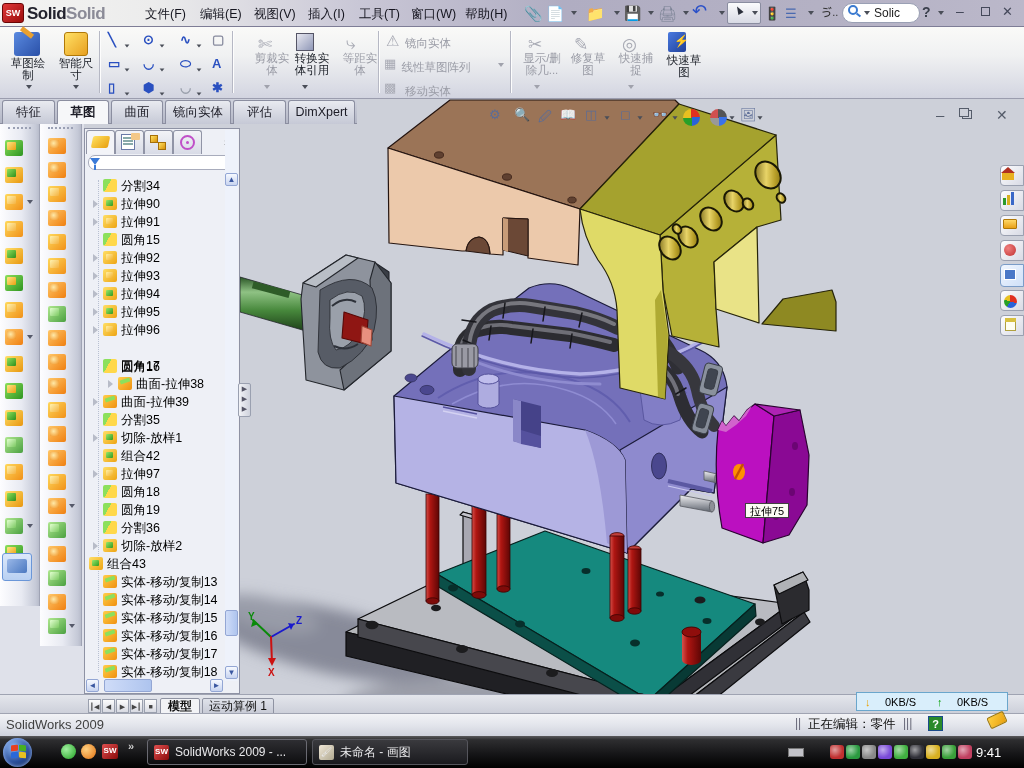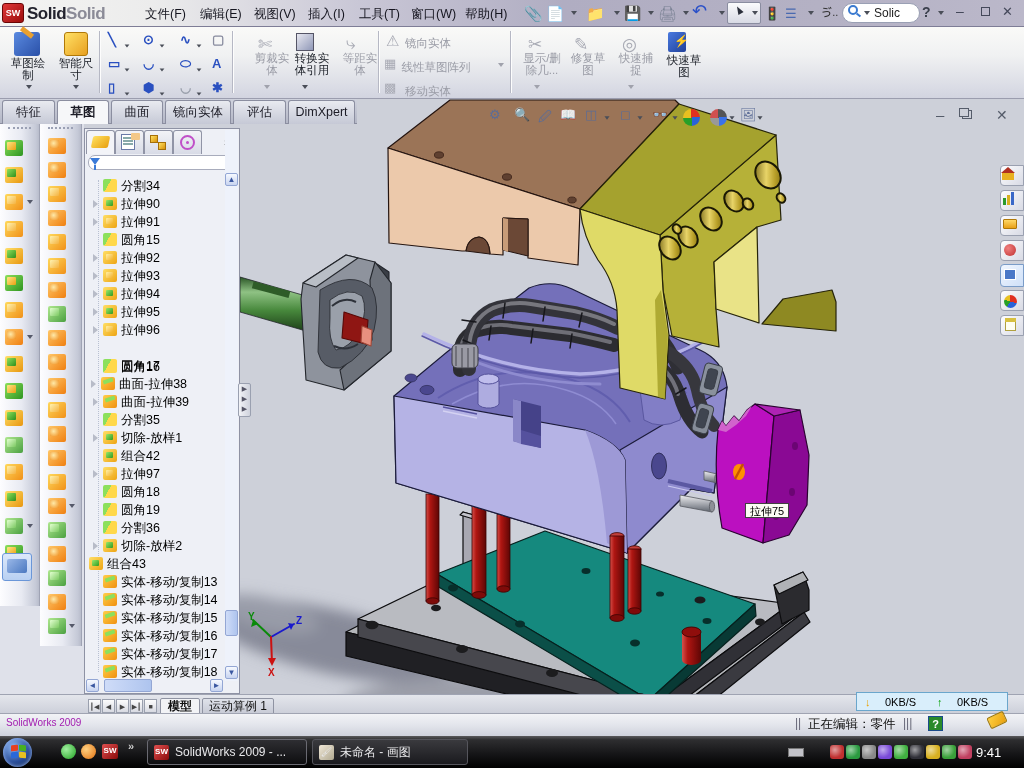--- a/index.html
+++ b/index.html
@@ -556,21 +556,21 @@
       <span class="lbl">拉伸96</span>
     </div>
 <div class="abs trow" style="left:86px;top:358px;width:138px">
       <span class="tic t3"></span>
       <span class="lbl">圆角16</span>
     </div>
 <div class="abs trow" style="left:86px;top:357px;width:138px">
       <span class="tic t3"></span>
       <span class="lbl">圆角17</span>
     </div>
-<div class="abs trow" style="left:84px;top:375px;width:138px">
+<div class="abs trow" style="left:101px;top:375px;width:138px">
       <span class="ar"></span>
       <span class="tic t4"></span>
       <span class="lbl">曲面-拉伸38</span>
     </div>
 <div class="abs trow" style="left:86px;top:393px;width:138px">
       <span class="ar"></span>
       <span class="tic t4"></span>
       <span class="lbl">曲面-拉伸39</span>
     </div>
 <div class="abs trow" style="left:86px;top:411px;width:138px">
@@ -684,21 +684,21 @@
 <div class="abs" style="left:745px;top:503px;width:44px;height:15px;background:#fcfcf4;border:1px solid #404040;font-size:11px;color:#000;text-align:center;line-height:14px;z-index:30">拉伸75</div>
 <div class="abs" id="mtabstrip"></div>
 <div class="abs navb" style="left:88px;top:699px">┃◀</div>
 <div class="abs navb" style="left:102px;top:699px">◀</div>
 <div class="abs navb" style="left:116px;top:699px">▶</div>
 <div class="abs navb" style="left:130px;top:699px">▶┃</div>
 <div class="abs navb" style="left:144px;top:699px">■</div>
 <div class="abs mtab act" style="left:160px;top:698px;width:40px">模型</div>
 <div class="abs mtab" style="left:202px;top:698px;width:72px">运动算例 1</div>
 <div class="abs" id="statusbar"></div>
-<div class="abs" style="left:6px;top:717px;font-size:10px;color:#a21caf">SolidWorks 2009</div>
+<div class="abs" style="left:6px;top:717px;font-size:13px;color:#404040">SolidWorks 2009</div>
 <div class="abs" style="left:795px;top:716px;font-size:12px;color:#667">||</div>
 <div class="abs" style="left:808px;top:716px;font-size:12.5px;color:#111">正在编辑：零件</div>
 <div class="abs" style="left:903px;top:716px;font-size:12px;color:#667">|||</div>
 <div class="abs" style="left:928px;top:716px;width:15px;height:15px;background:#2a8a2a;border:1px solid #1a4a8a;color:#fff;font-size:11px;font-weight:bold;text-align:center;line-height:14px">?</div>
 <div class="abs" style="left:988px;top:714px;width:18px;height:12px;background:linear-gradient(135deg,#ffd040,#e8a010);border:1px solid #a07808;border-radius:2px;transform:rotate(-25deg)"></div>
 <div class="abs" style="left:856px;top:692px;width:152px;height:19px;background:#d9eefb;border:1px solid #6aa6cc;z-index:40;font-size:11px;color:#000">
       <span style="position:absolute;left:8px;top:3px;color:#e8a000;font-weight:bold">↓</span>
       <span style="position:absolute;left:28px;top:3px">0KB/S</span>
       <span style="position:absolute;left:80px;top:3px;color:#00a000;font-weight:bold">↑</span>
       <span style="position:absolute;left:100px;top:3px">0KB/S</span>

